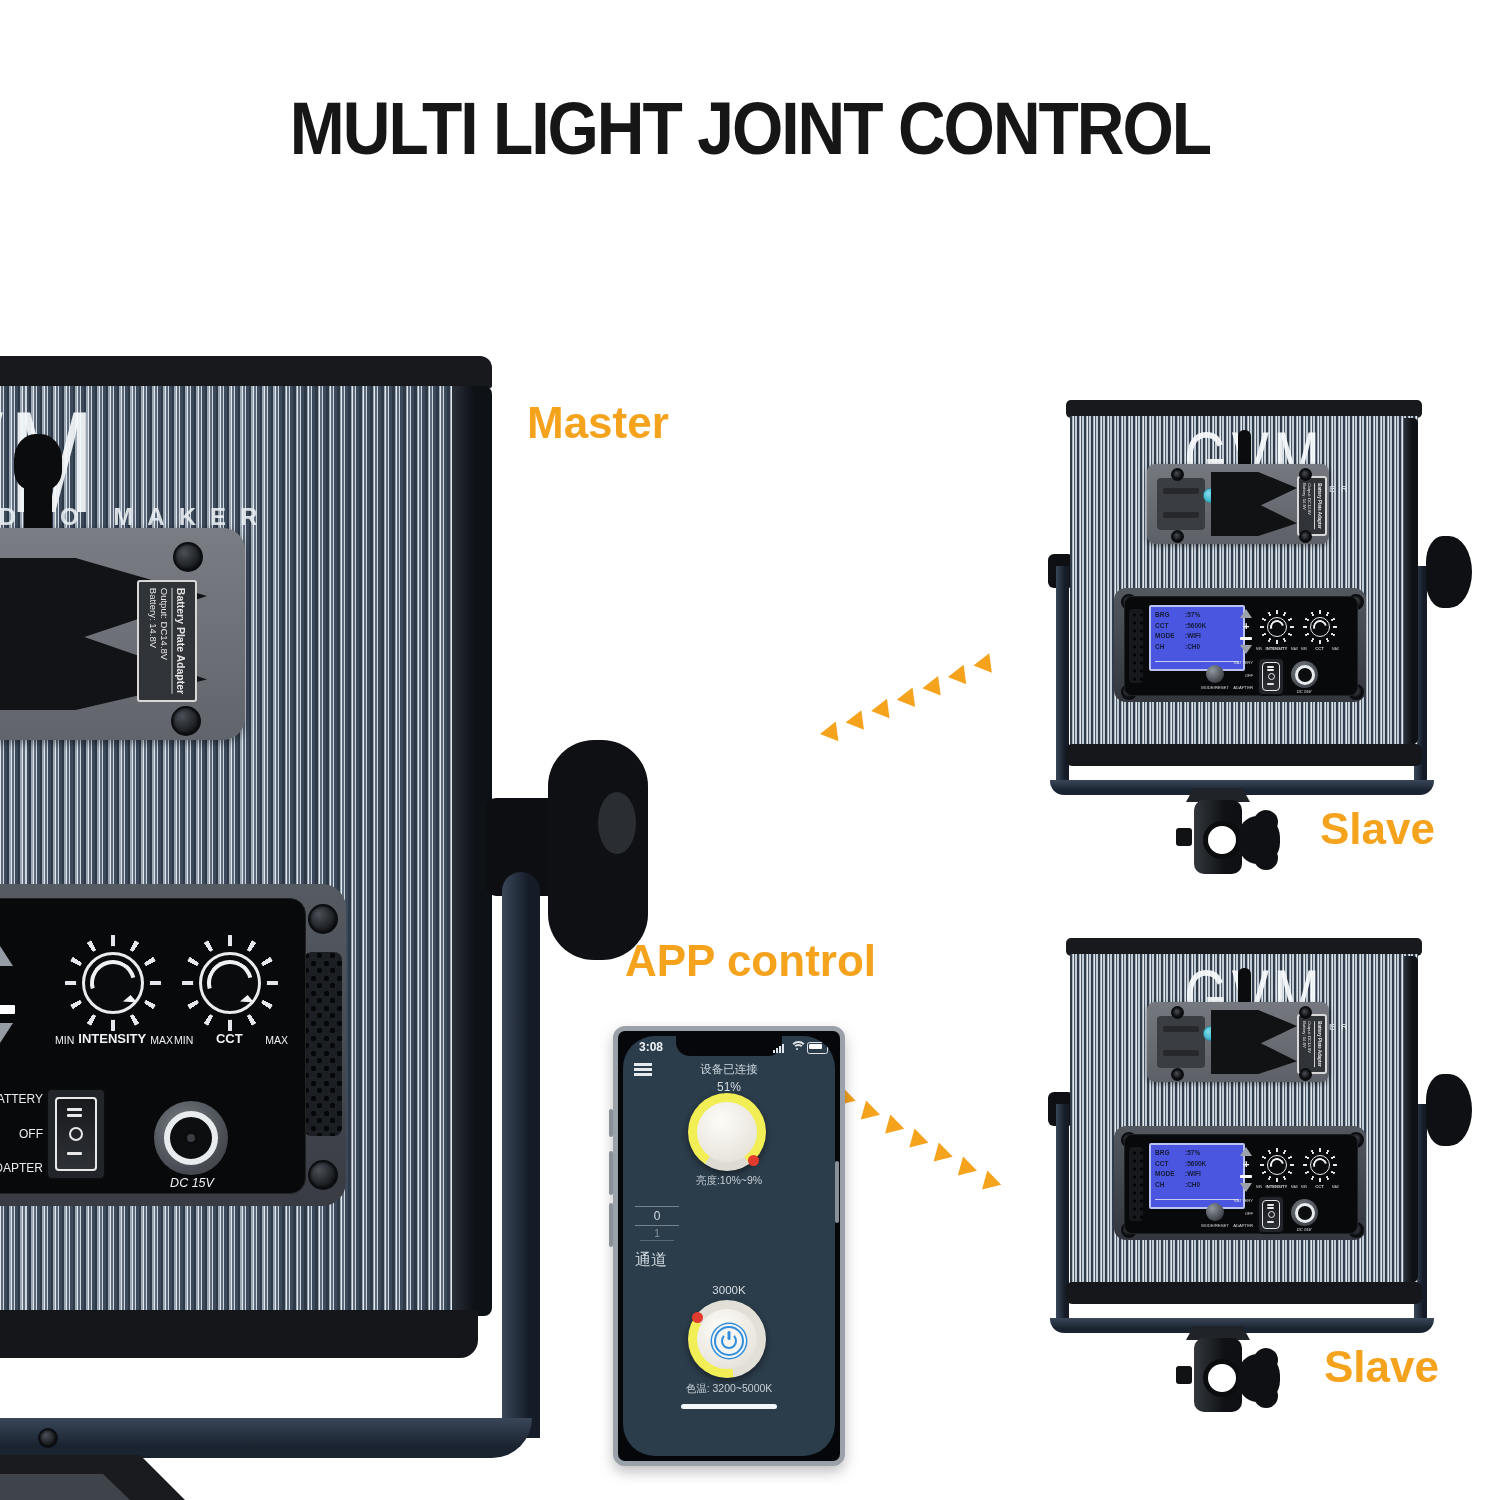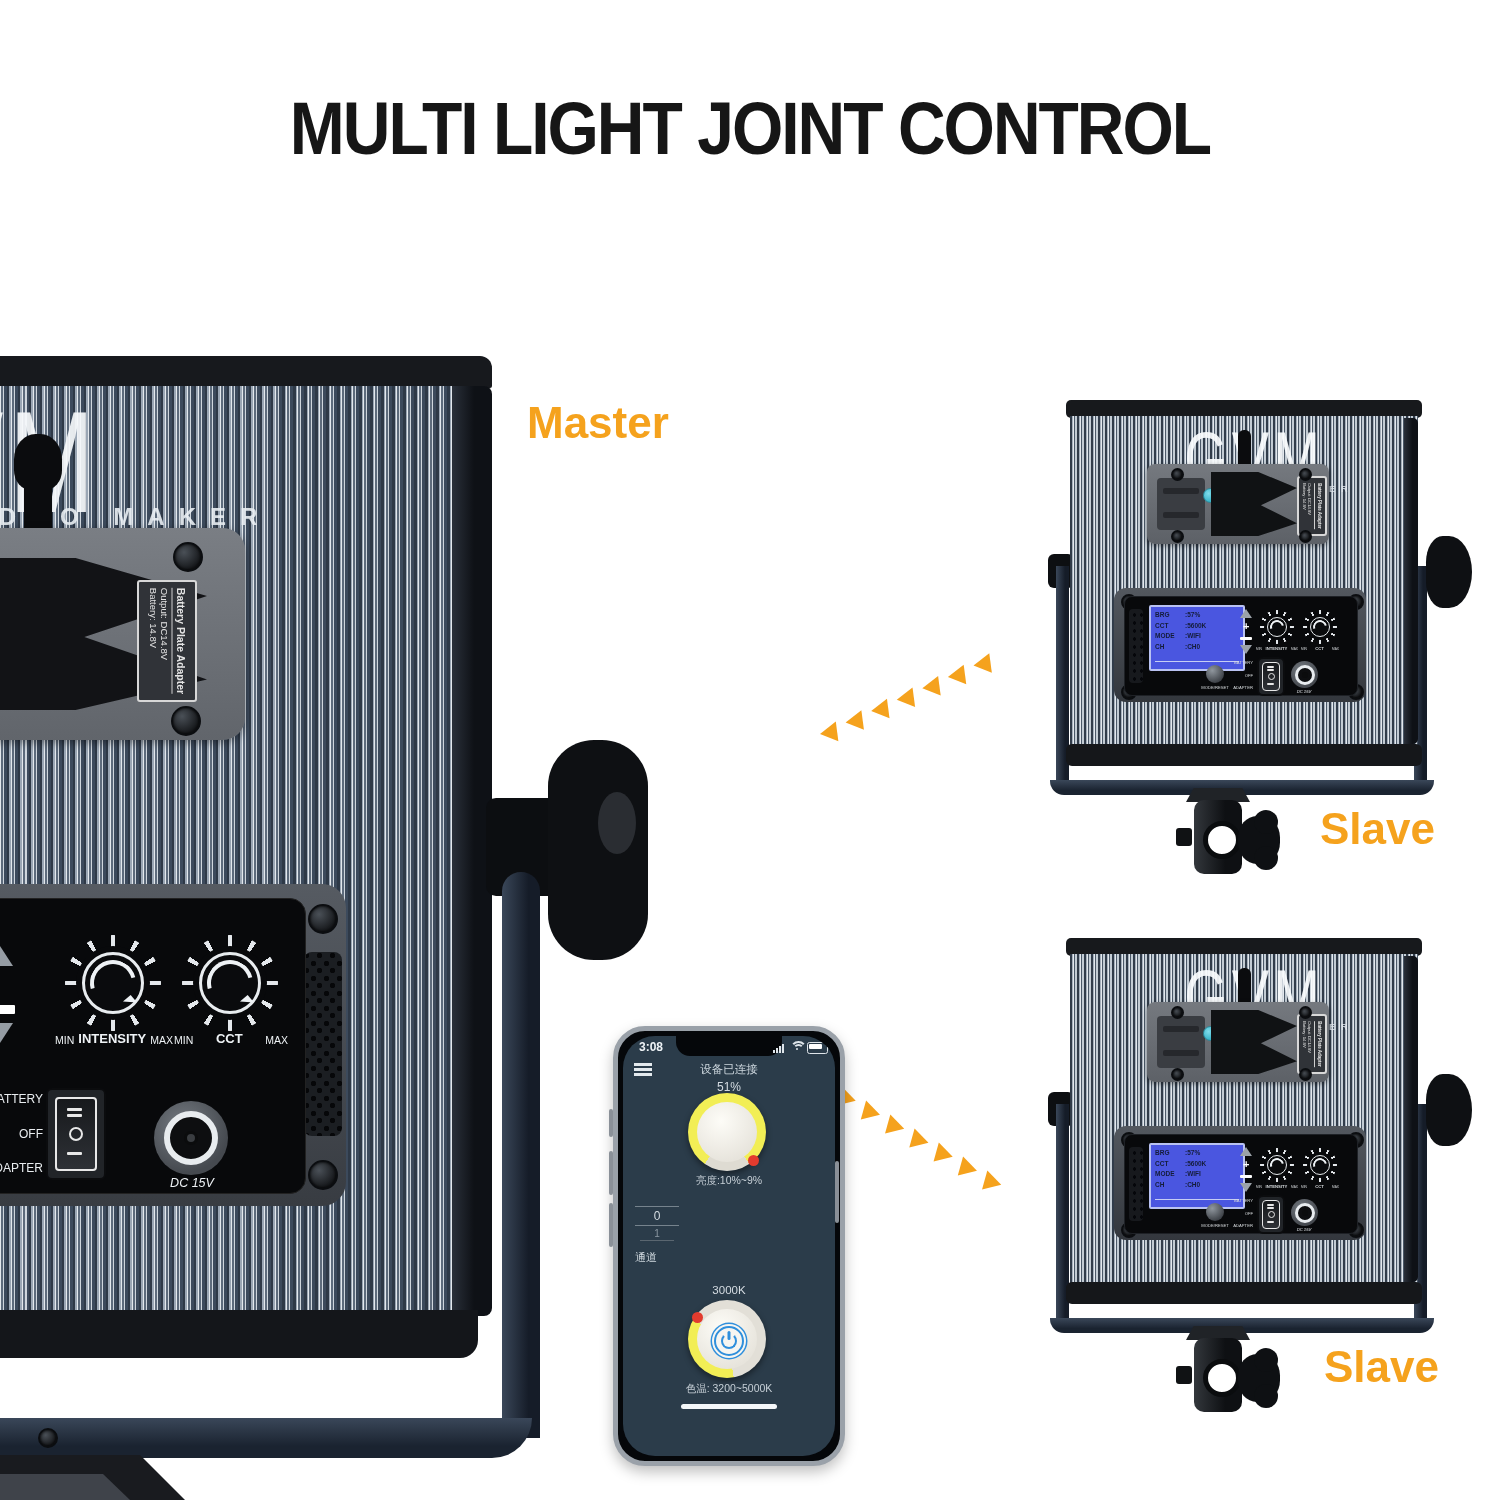--- a/index.html
+++ b/index.html
@@ -77,21 +77,21 @@
       color:#e4e4e4;text-align:left;white-space:nowrap;}
   .bp-rot .l1{font-size:10.5px;font-weight:bold;border-bottom:1px solid #cfcfcf;padding-bottom:2px;margin-bottom:2px;}
   .bp-rot .l2{font-size:9.5px;}
 
   
   .arrow-chain{display:flex;gap:8px;align-items:center;transform-origin:left center;}
   .tri{width:0;height:0;border-left:10px solid transparent;border-right:10px solid transparent;
        border-top:17px solid var(--accent-orange,#F5A21D);}
 
   
-  .phone{border-radius:32px;background:#05070a;border:5px solid #9aa1a9;box-shadow:0 6px 14px rgba(0,0,0,.25);}
+  .phone{border-radius:12px;background:#05070a;border:5px solid #9aa1a9;box-shadow:0 6px 14px rgba(0,0,0,.25);}
   .p-screen{position:absolute;left:5px;top:5px;width:212px;height:420px;border-radius:32px;
             background:#2b3c4a;overflow:hidden;}
   .p-dial{border-radius:50%;box-shadow:0 3px 6px rgba(0,0,0,.45);}
   .p-dial .inner{position:absolute;inset:9px;border-radius:50%;
       background:radial-gradient(circle at 40% 32%,#fdfcf7,#e7e4dc 75%);}
   .p-dot{position:absolute;width:11px;height:11px;border-radius:50%;background:var(--dot-red,#e23b2e);}
   .p-txt{color:#ccd6dd;text-align:center;}
 
   
   .slave{width:412px;height:515px;}
@@ -205,20 +205,21 @@
     <div class="abs" style="left:598px;top:792px;width:38px;height:62px;background:#2a2d32;border-radius:50%;"></div>
     <div class="abs yoke" style="left:-30px;top:1418px;width:562px;height:40px;border-radius:0 0 48px 0;"></div>
     <div class="abs screw" style="left:38px;top:1428px;width:16px;height:16px;"></div>
     <div class="abs" style="left:-40px;top:1455px;width:250px;height:50px;background:#191b1f;
                 clip-path:polygon(10% 0,72% 0,92% 100%,0 100%);"></div>
     <div class="abs" style="left:-20px;top:1474px;width:150px;height:26px;background:#3f434a;
                 clip-path:polygon(0 0,82% 0,100% 100%,0 100%);"></div>
   </div>
 
   <div class="abs orange-label" style="left:527px;top:398px;">Master</div>
+  <div class="abs orange-label" style="left:625px;top:936px;">APP control</div>
   <div class="abs orange-label" style="left:1320px;top:804px;">Slave</div>
   <div class="abs orange-label" style="left:1324px;top:1342px;">Slave</div>
 
   <div class="abs arrow-chain" style="left:824px;top:730px;transform:rotate(-24deg);">
     <div class="tri" style="transform:rotate(-14deg);"></div>
     <div class="tri" style="transform:rotate(-14deg);"></div>
     <div class="tri" style="transform:rotate(-14deg);"></div>
     <div class="tri" style="transform:rotate(-14deg);"></div>
     <div class="tri" style="transform:rotate(-14deg);"></div>
     <div class="tri" style="transform:rotate(-14deg);"></div>
@@ -272,21 +273,21 @@
                   background:conic-gradient(from 215deg,var(--arc-yellow,#F2EE55) 0deg 290deg,#dedbd2 290deg 360deg);">
         <div class="inner"></div>
         <div class="p-dot" style="right:7px;bottom:5px;"></div>
       </div>
       <div class="abs p-txt" style="left:0;right:0;top:138px;font-size:10.5px;color:#c6cfd6;">亮度:10%~9%</div>
 
       <div class="abs" style="left:12px;top:170px;width:44px;text-align:center;font-size:12px;color:#d5dce2;
                   border-top:1px solid #76838d;border-bottom:1px solid #76838d;padding:2px 0;">0</div>
       <div class="abs" style="left:17px;top:192px;width:34px;text-align:center;font-size:10px;color:#8b98a2;
                   border-bottom:1px solid #5a6670;padding-bottom:1px;">1</div>
-      <div class="abs" style="left:12px;top:214px;font-size:11px;color:#cfd8de;">通道</div>
+      <div class="abs" style="left:12px;top:214px;font-size:16px;color:#cfd8de;">通道</div>
 
       <div class="abs p-txt" style="left:0;right:0;top:248px;font-size:11.5px;color:#d5dce2;">3000K</div>
       <div class="abs p-dial" style="left:65px;top:264px;width:78px;height:78px;
                   background:conic-gradient(from 170deg,var(--arc-yellow,#F2EE55) 0deg 130deg,#e2dfd7 130deg 360deg);">
         <div class="inner"></div>
         <div class="p-dot" style="left:4px;top:12px;"></div>
         <div class="abs" style="left:26px;top:26px;width:26px;height:26px;border-radius:50%;background:#f6f5f1;
                     border:2.5px solid var(--power-blue,#2F8FDC);box-shadow:0 0 0 2px #f6f5f1, 0 0 0 3.5px var(--power-blue,#2F8FDC);">
           <div class="abs" style="left:50%;top:3px;width:3px;height:9px;background:var(--power-blue,#2F8FDC);transform:translateX(-50%);border-radius:2px;"></div>
           <div class="abs" style="left:5px;top:5px;width:12px;height:12px;border:2.5px solid var(--power-blue,#2F8FDC);

